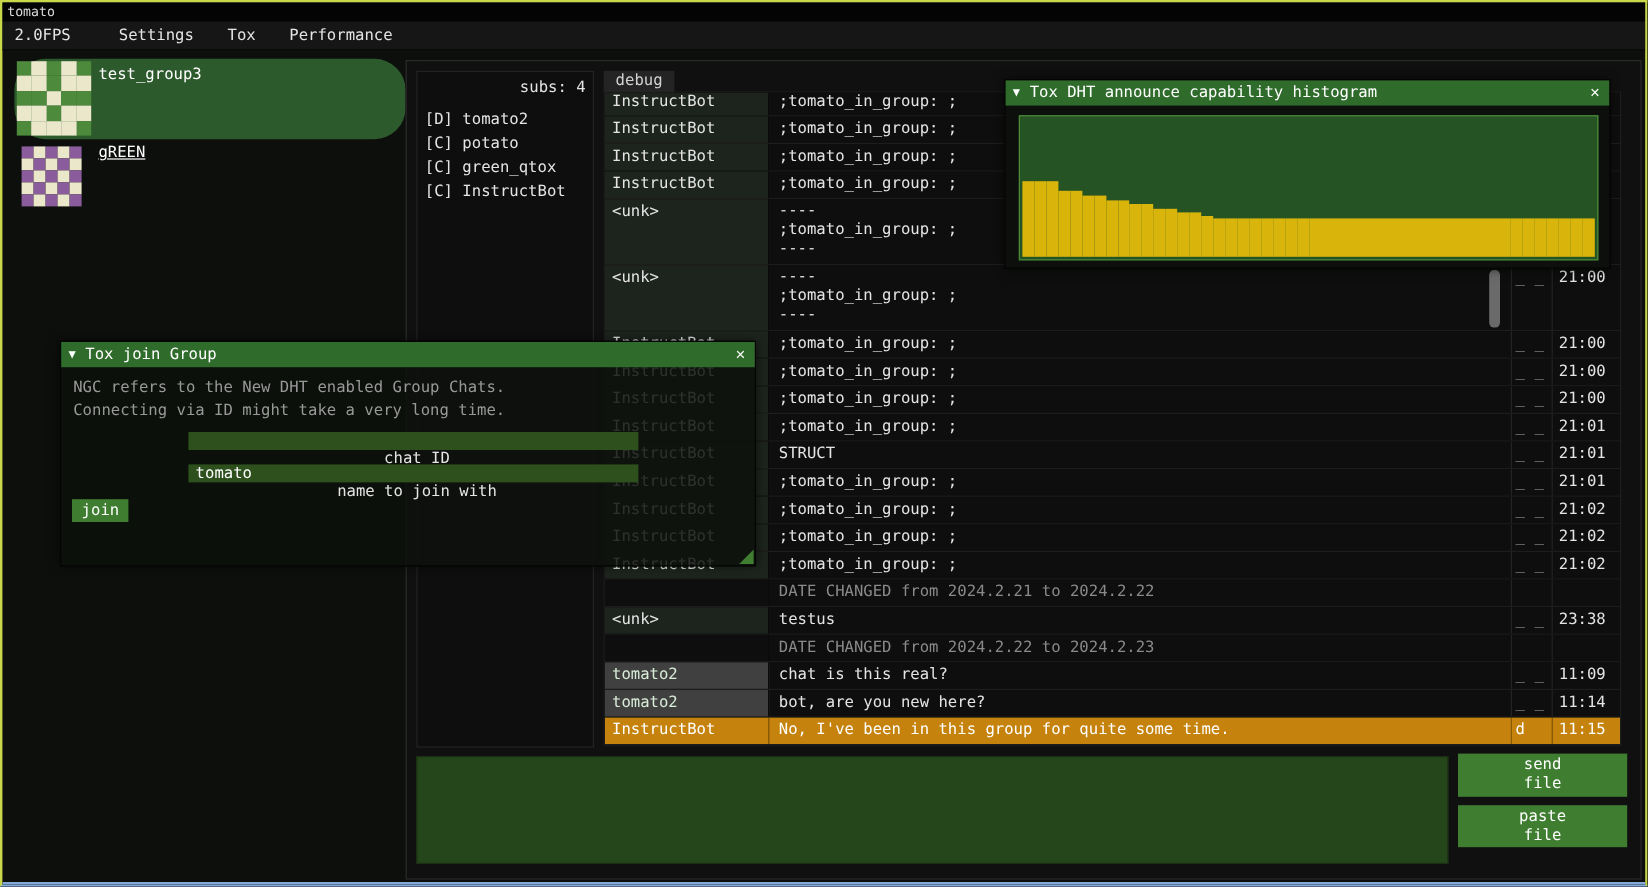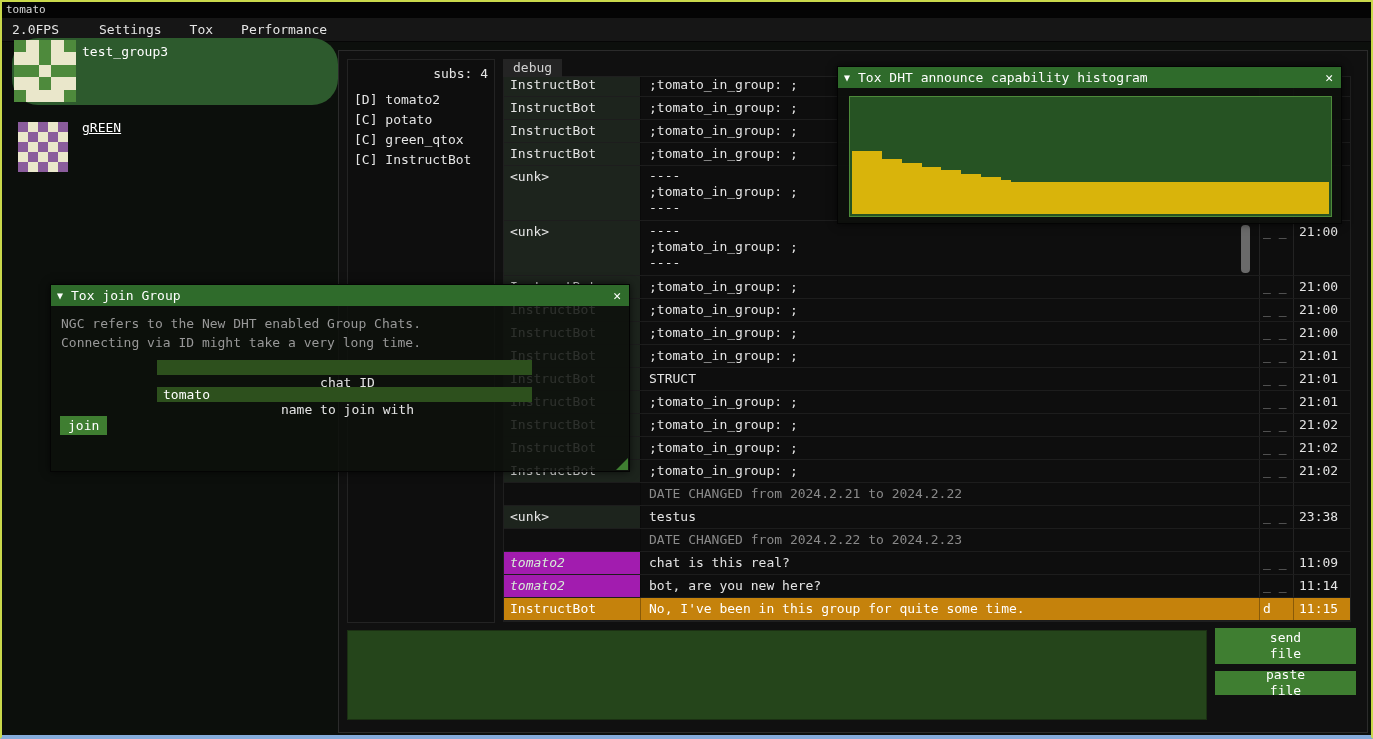--- a/index.html
+++ b/index.html
@@ -10,58 +10,58 @@
     font-family:"DejaVu Sans Mono", monospace;font-size:13px;
   }
   
   .titlebar{height:16px;line-height:16px;background:#040404;font-size:11px;padding-left:4px;color:#d8d8d8;}
   .menubar{height:23px;background:#161616;border-bottom:1px solid #060606;display:flex;align-items:center;}
   .fps{padding:0 10px;margin-right:16px;}
   .menu-items{display:flex;}
   .menu-item{padding:0 14px;}
   
   .group-item{position:absolute;left:10px;width:326px;}
-  .group-item.g0{top:36px;height:67px;border-radius:26px;}
+  .group-item.g0{top:47px;height:67px;border-radius:26px;}
   .group-item.g1{top:115px;height:62px;}
   .group-item.selected{background:#2d5a2d;}
   .avatar{position:absolute;display:grid;grid-template-columns:repeat(5,1fr);grid-template-rows:repeat(5,1fr);}
   .g0 .avatar{left:2px;top:2px;width:62px;height:62px;}
   .g1 .avatar{left:6px;top:5px;width:50px;height:50px;}
   .group-label{position:absolute;left:70px;top:6px;color:#fff;}
   .g1 .group-label{top:3px;text-decoration:underline;}
   
   .main-window{position:absolute;left:336px;top:48px;width:1030px;height:683px;background:#101010;border:1px solid #2b2b2b;box-sizing:border-box;}
   .subs-panel{position:absolute;left:8px;top:8px;width:148px;height:564px;background:#0e0e0e;border:1px solid #232323;box-sizing:border-box;}
   .subs-header{padding:6px 6px 9px;text-align:right;}
   .subs-item{padding:1px 6px;line-height:18px;white-space:nowrap;}
   .tabbar{position:absolute;left:164px;top:8px;width:848px;height:17px;background:#101010;z-index:2;}
   .tab{display:inline-block;padding:1px 10px 2px;background:#242424;color:#d2d2d2;}
   .messages{position:absolute;left:164px;top:25px;width:848px;height:546px;overflow:hidden;background:#0e0e0e;border:1px solid #1f1f1f;box-sizing:border-box;}
   .row{display:flex;height:23px;border-bottom:1px solid #1d1d1d;box-sizing:border-box;background:#0e0e0e;}
   .row.multi{height:55px;}
   .row.clipped{height:20px;}
   .row.clipped .cell-name,.row.clipped .cell-msg{padding-top:0;}
   .cell-name{width:137px;flex:none;background:#1d241d;padding:3px 6px;border-right:1px solid #0a0a0a;overflow:hidden;white-space:nowrap;box-sizing:border-box;}
-  .cell-name.green{background:#a21caf;color:#d8ecd8;font-style:italic;}
+  .cell-name.green{background:#404040;color:#d8ecd8;}
   .cell-msg{flex:1;padding:3px 8px;border-right:1px solid #232323;overflow:hidden;white-space:nowrap;box-sizing:border-box;}
   .cell-msg div{line-height:16px;}
   .row.multi .cell-msg{padding-top:2px;}
   .cell-flags{width:34px;flex:none;padding:3px 3px;color:#8f8f8f;border-right:1px solid #232323;box-sizing:border-box;}
   .cell-time{width:56px;flex:none;padding:3px 5px;box-sizing:border-box;}
   .row.system .cell-name{background:transparent;}
   .row.system .cell-msg{color:#8a8a8a;}
   .row.highlight .cell-name,.row.highlight .cell-msg,.row.highlight .cell-flags,.row.highlight .cell-time{
     background:#c5820c;color:#fff;border-right-color:rgba(0,0,0,0.3);}
   .scroll-thumb{position:absolute;left:902px;top:174px;width:9px;height:48px;background:#6a6a6a;border-radius:4px;z-index:3;}
   .composer{position:absolute;left:8px;top:579px;width:860px;height:90px;background:#25451b;border:1px solid #1b3013;
     resize:none;outline:none;color:#fff;font-family:inherit;font-size:inherit;box-sizing:border-box;}
   .btn{position:absolute;left:876px;width:141px;background:#3f7e31;color:#fff;display:flex;align-items:center;justify-content:center;
     text-align:center;white-space:pre-line;line-height:16px;cursor:default;}
   .btn.send{top:577px;height:36px;}
-  .btn.paste{top:620px;height:24px;}
+  .btn.paste{top:620px;height:35px;}
   
   .win{position:absolute;background:rgba(13,16,12,0.85);border:1px solid #040404;box-shadow:0 0 8px rgba(0,0,0,0.65);box-sizing:border-box;}
   .win.join{left:48px;top:282px;width:580px;height:188px;z-index:10;}
   .win.hist{left:835px;top:64px;width:505px;height:158px;z-index:9;background:rgba(13,16,12,0.9);}
   .win-title{display:flex;align-items:center;height:21px;background:#2f6b2b;padding:0 6px;color:#fff;}
   .collapse{font-size:10px;margin-right:4px;}
   .wt{flex:1;margin-left:4px;white-space:nowrap;overflow:hidden;}
   .close{margin-left:auto;padding:0 2px;}
   .info{margin-left:10px;line-height:19px;color:#989898;white-space:nowrap;}
   .info.first{margin-top:8px;}

